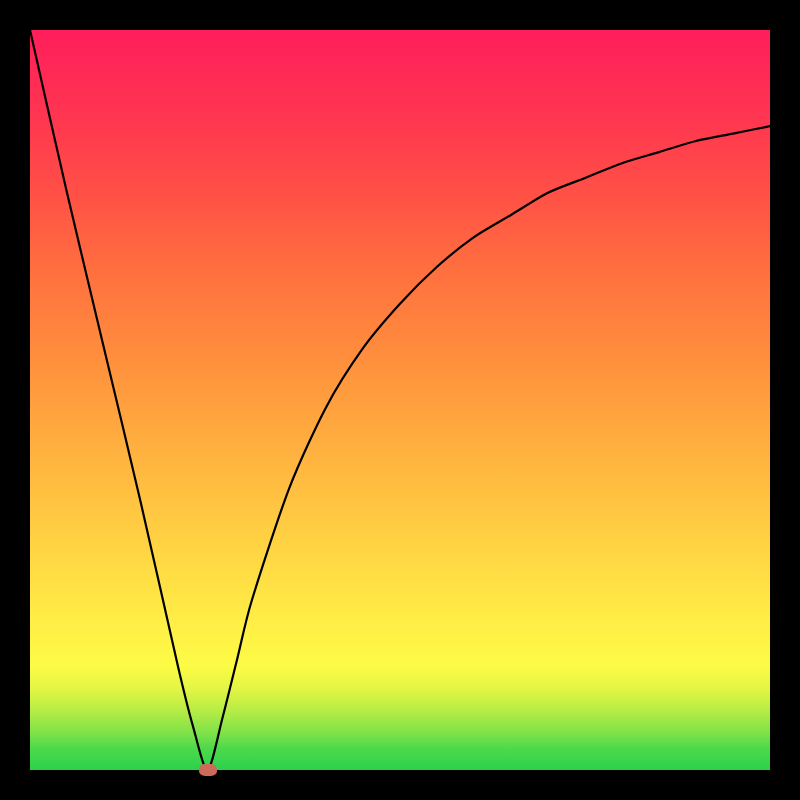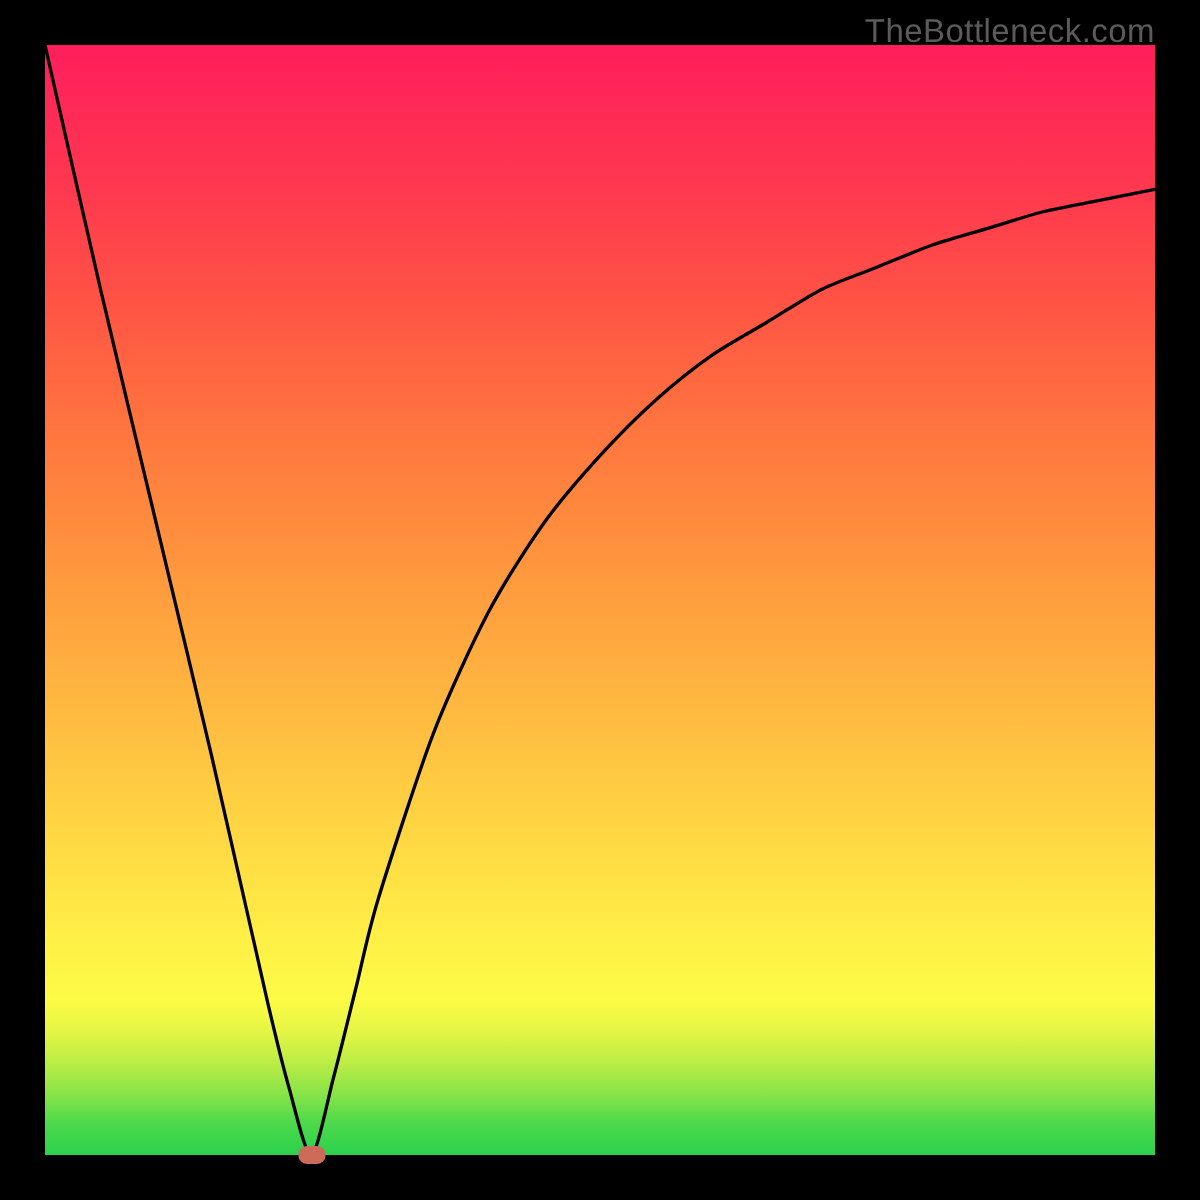--- a/index.html
+++ b/index.html
@@ -75,14 +75,13 @@
 </head>
 <body>
 
 <div class="frame">
   <div class="plot-area">
     <svg class="curve" viewBox="0 0 740 740" preserveAspectRatio="none">
       <path id="curve-path" d="M 0 0 C 4.933333333333334 21.706666666666663 27.133333333333333 120.37333333333328 37 162.79999999999995 C 46.86666666666667 205.22666666666663 64.13333333333333 276.76000000000005 74 318.20000000000005 C 83.86666666666667 359.64000000000004 101.13333333333333 431.17333333333335 111 473.6 C 120.86666666666667 516.0266666666666 141.09333333333333 606.8 148 636.4 C 154.90666666666667 666 158.85333333333335 681.7866666666666 162.8 695.6 C 166.74666666666667 709.4133333333334 173.65333333333334 740.9866666666667 177.6 740 C 181.54666666666665 739.0133333333333 188.45333333333335 703 192.4 688.2 C 196.34666666666666 673.4000000000001 203.25333333333336 644.7866666666666 207.20000000000002 629 C 211.14666666666668 613.2133333333334 215.09333333333333 592.4933333333333 222 569.8 C 228.90666666666667 547.1066666666666 249.13333333333333 484.4533333333333 259 458.8 C 268.8666666666667 433.1466666666667 286.1333333333333 396.1466666666667 296 377.40000000000003 C 305.8666666666667 358.65333333333336 323.1333333333333 332.0133333333334 333 318.20000000000005 C 342.8666666666667 304.3866666666667 360.1333333333333 284.65333333333336 370 273.8 C 379.8666666666667 262.94666666666666 397.1333333333334 245.67999999999995 407.00000000000006 236.79999999999995 C 416.86666666666673 227.91999999999996 434.1333333333333 214.1066666666667 444 207.20000000000005 C 453.8666666666667 200.29333333333338 471.1333333333333 190.92000000000002 481 185 C 490.8666666666667 179.07999999999998 508.1333333333333 167.7333333333333 518 162.79999999999995 C 527.8666666666667 157.86666666666662 545.1333333333333 151.94666666666666 555 148 C 564.8666666666667 144.05333333333334 582.1333333333333 136.65333333333336 592 133.20000000000005 C 601.8666666666667 129.74666666666673 619.1333333333333 125.06000000000003 629 122.10000000000002 C 638.8666666666667 119.14000000000001 656.1333333333333 113.46666666666667 666 111 C 675.8666666666667 108.53333333333333 693.1333333333333 105.57333333333335 703 103.60000000000002 C 712.8666666666667 101.6266666666667 735.0666666666667 97.18666666666671 740 96.20000000000005"></path>
     </svg>
     <div id="marker" class="marker" style="left: 177.6px; top: 740px; background: rgb(204, 107, 90);"></div>
   </div>
-  <div class="watermark">TheBottleneck.com</div>
 </div>
 
 </body></html>

